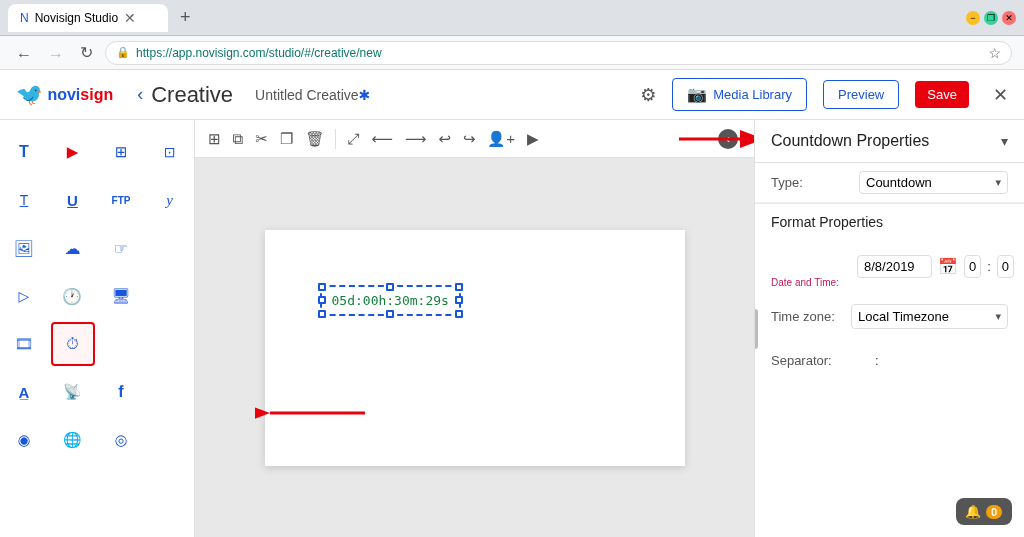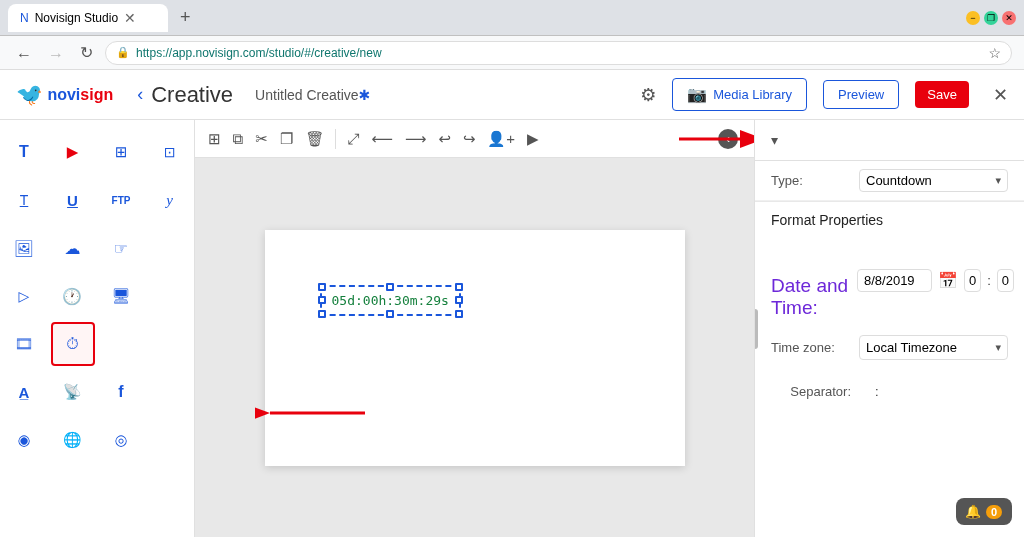--- a/index.html
+++ b/index.html
@@ -81,32 +81,32 @@
     .properties-header { background: white; padding: 12px 16px; border-bottom: 1px solid #e0e0e0; display: flex; align-items: center; justify-content: space-between; }
     .properties-title { font-size: 16px; font-weight: 500; color: #222; }
     .collapse-arrow { color: #555; font-size: 14px; cursor: pointer; }
 
     .prop-row { padding: 8px 16px; display: flex; align-items: center; gap: 8px; border-bottom: 1px solid #f0f0f0; }
     .prop-label { color: #555; font-size: 13px; min-width: 80px; }
 
     .section-header { padding: 10px 16px 6px; font-size: 14px; font-weight: 500; color: #222; border-top: 1px solid #e8e8e8; }
 
     .datetime-row { padding: 8px 16px; display: flex; align-items: center; gap: 6px; }
-    .datetime-label { color: #6d28d9; font-size: 19px; min-width: 80px; margin-top: 33px; }
+    .datetime-label { color: #be185d; font-size: 10px; min-width: 80px; margin-top: 33px; }
     .datetime-input { border: 1px solid #ddd; border-radius: 4px; padding: 3px 6px; font-size: 13px; width: 75px; }
     .cal-btn { color: #555; font-size: 16px; cursor: pointer; }
     .time-sep { font-size: 13px; color: #333; }
     .time-input { border: 1px solid #ddd; border-radius: 4px; padding: 3px 4px; font-size: 13px; width: 28px; text-align: center; }
 
-    .tz-row { padding: 8px 16px; display: flex; align-items: center; gap: 8px; }
+    .tz-row { padding: 8px 16px; display: flex; align-items: center; }
     .tz-label { color: #555; font-size: 13px; min-width: 80px; }
     .tz-select-wrap { flex: 1; border: 1px solid #ddd; border-radius: 4px; padding: 4px 6px; font-size: 13px; display: flex; align-items: center; justify-content: space-between; cursor: pointer; }
 
     .clock-section { padding: 10px 16px 6px; font-size: 14px; font-weight: 500; color: #222; }
-    .sep-row { padding: 8px 16px; display: flex; align-items: center; gap: 24px; text-align: right; }
+    .sep-row { padding: 8px 16px; display: flex; align-items: center; gap: 24px; }
     .sep-label { color: #555; font-size: 13px; min-width: 80px; }
     .sep-value { color: #333; font-size: 13px; }
     .text-row { padding: 8px 16px; display: flex; align-items: center; gap: 8px; }
     .text-label { color: #555; font-size: 13px; min-width: 80px; }
     .text-sample { color: #555; font-size: 13px; }
 
     
     .v-handle { position: absolute; right: 270px; top: 50%; transform: translateY(-50%); width: 6px; height: 40px; background: #ccc; border-radius: 3px; cursor: ew-resize; }
 
     
@@ -307,20 +307,21 @@
         <line x1="110" y1="15" x2="15" y2="15" stroke="#e8000d" stroke-width="3" marker-end="url(#arrowhead2)"></line>
       </svg>
     </div>
   </div>
 
   <div class="right-panel">
 
     <div class="v-handle" style="position:absolute; left:-3px; top:50%; transform:translateY(-50%); width:6px; height:40px; background:#bbb; border-radius:3px; cursor:ew-resize; z-index:5;"></div>
 
     <div class="properties-header">
+      <span class="properties-title">Countdown Properties</span>
       <span class="collapse-arrow">▾</span>
     </div>
 
     <div class="prop-row">
       <span class="prop-label">Type:</span>
       <div style="flex:1; display:flex; align-items:center; border:1px solid #ddd; border-radius:4px; padding:3px 6px; background:white; cursor:pointer;">
         <span style="flex:1; font-size:13px;">Countdown</span>
         <span style="font-size:11px; color:#555;">▾</span>
       </div>
     </div>

